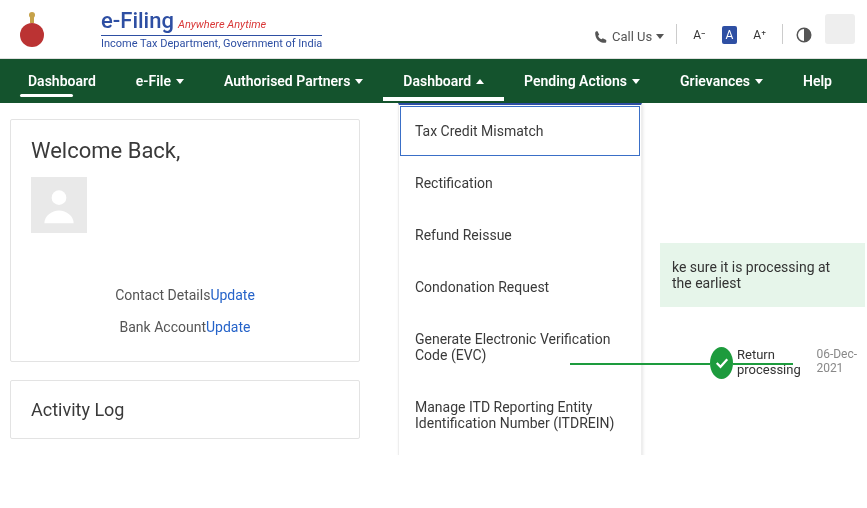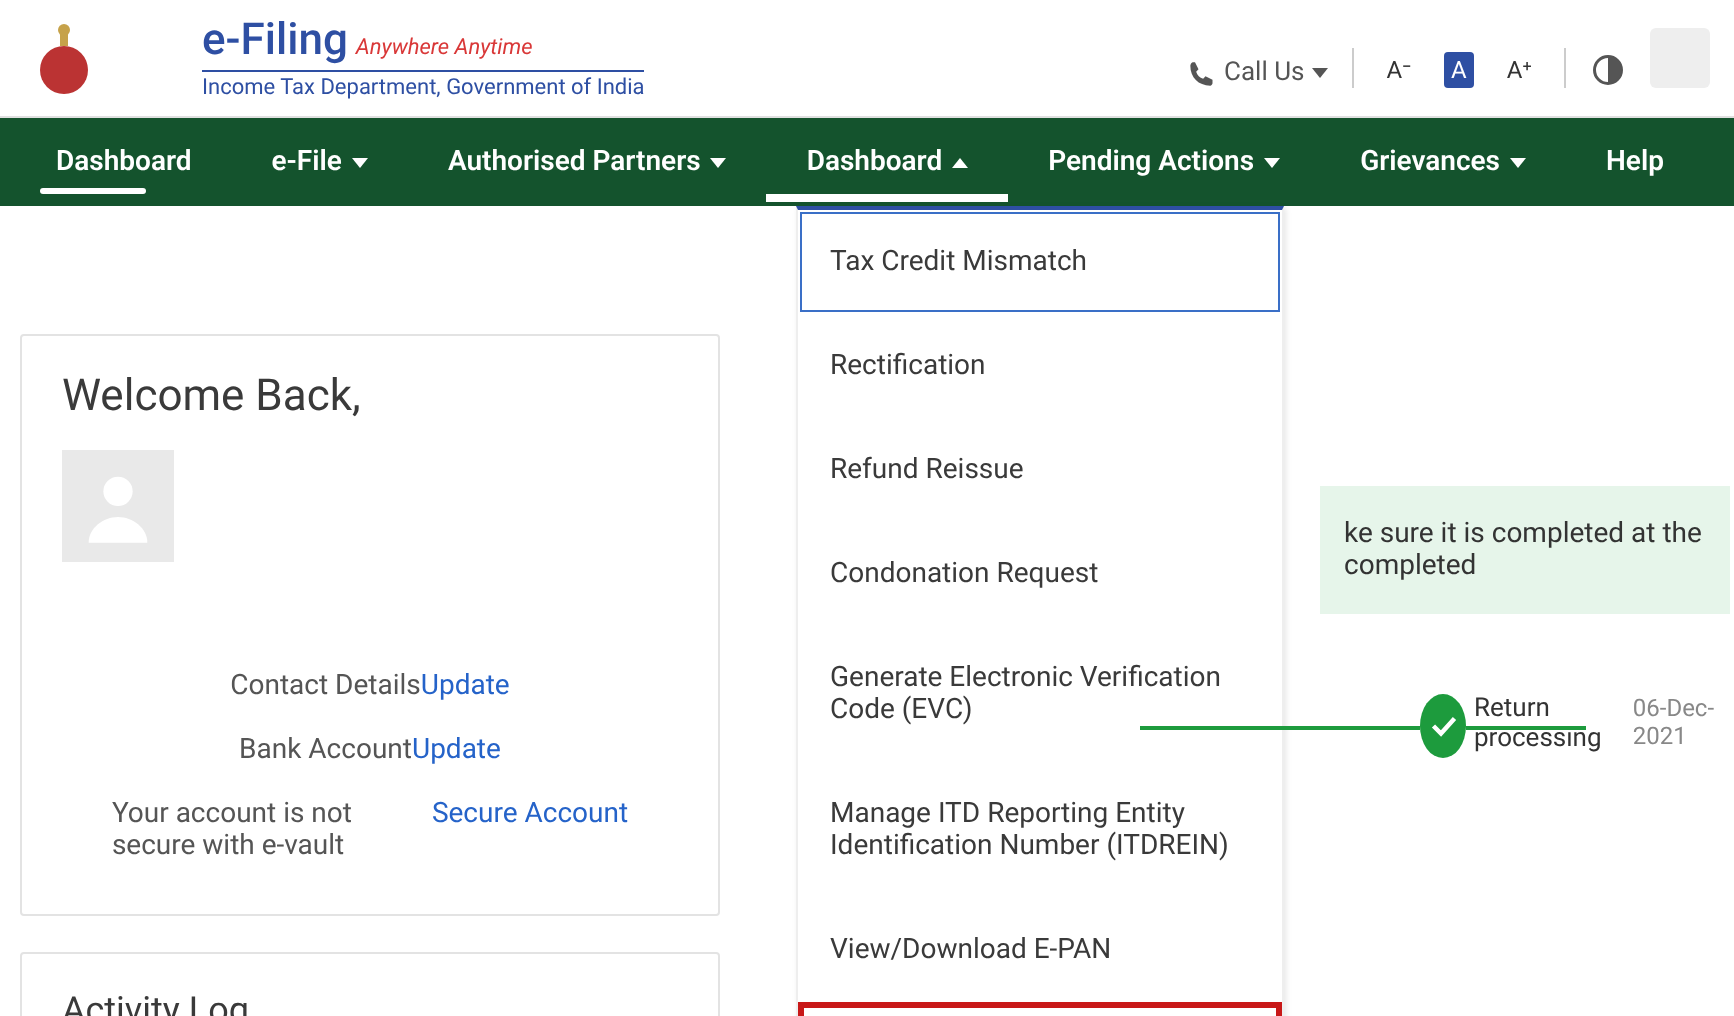--- a/index.html
+++ b/index.html
@@ -64,21 +64,20 @@
     }
     .caret-down { width:0;height:0;border-left:4px solid transparent;border-right:4px solid transparent;border-top:5px solid #fff; }
     .caret-up { width:0;height:0;border-left:4px solid transparent;border-right:4px solid transparent;border-bottom:5px solid #fff; }
     .content { position: relative; padding: 16px 10px; background:#fff;}
     .card {
       border: 1px solid #e3e3e3;
       border-radius: 2px;
       padding: 18px 20px;
       width: 350px;
       background:#fff;
-      margin-top:48px;
     }
     .welcome-title { font-size: 22px; color:#3a3a3a; margin-bottom:14px;}
     .avatar {
       width:56px; height:56px; background:#e9e9e9; display:flex;align-items:center;justify-content:center;
       margin-bottom: 16px;
     }
     .avatar svg { width:44px;height:44px; fill:#fff;}
     .row-line { display:flex; justify-content:center; align-items:flex-start; padding:8px 0; color:#555;}
     .link { color:#2563c9; cursor:pointer; font-size:14px;}
     .activity-card { margin-top:18px; }
@@ -193,43 +192,39 @@
     </div>
     <div style="height:30px"></div>
     <div class="row-line">
       <span>Contact Details</span>
       <span class="link">Update</span>
     </div>
     <div class="row-line">
       <span>Bank Account</span>
       <span class="link">Update</span>
     </div>
-    <div class="row-line">
-      <span style="max-width:160px">Your account is not secure with e-vault</span>
-      <span class="link">Secure Account</span>
-    </div>
   </div>
 
   <div class="card activity-card">
     <div class="activity-title">Activity Log</div>
   </div>
 
   <div class="dropdown">
     <div class="dropdown-item first">Tax Credit Mismatch</div>
     <div class="dropdown-item">Rectification</div>
     <div class="dropdown-item">Refund Reissue</div>
     <div class="dropdown-item">Condonation Request</div>
     <div class="dropdown-item">Generate Electronic Verification Code (EVC)</div>
     <div class="dropdown-item">Manage ITD Reporting Entity Identification Number (ITDREIN)</div>
     <div class="dropdown-item">View/Download E-PAN</div>
     <div class="dropdown-item highlight">Annual Information Statement (AIS)</div>
   </div>
 
   <div class="right-panel">
-    <div class="green-banner">ke sure it is completed at the completed</div>
+    <div class="green-banner">ke sure it is processing at the earliest</div>
     <div class="status-row">
       <div class="check-circle">
         <svg viewBox="0 0 24 24">
             <polyline points="5 12 10 17 19 7"></polyline>
           </svg>
       </div>
       <span class="status-label">Return processing</span>
       <span class="status-date">06-Dec-2021</span>
     </div>
   </div>

